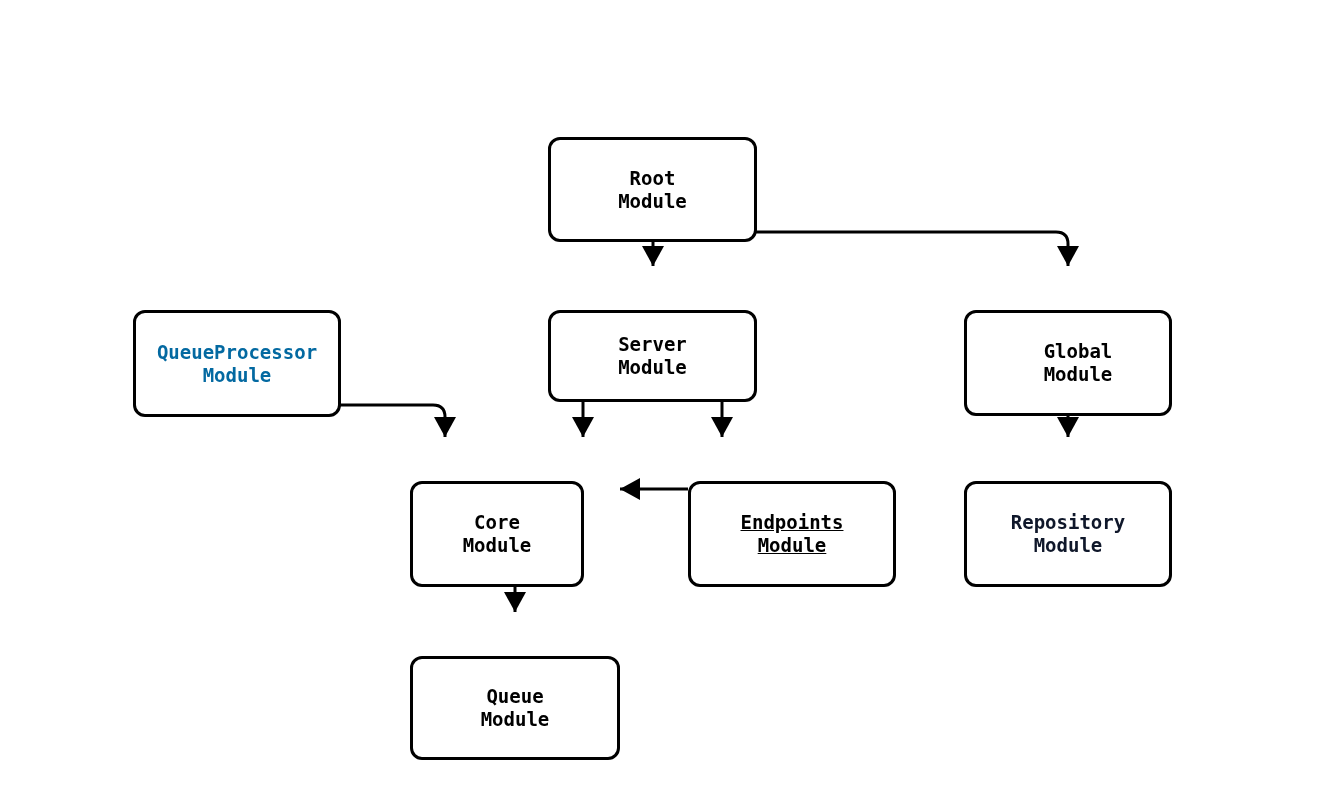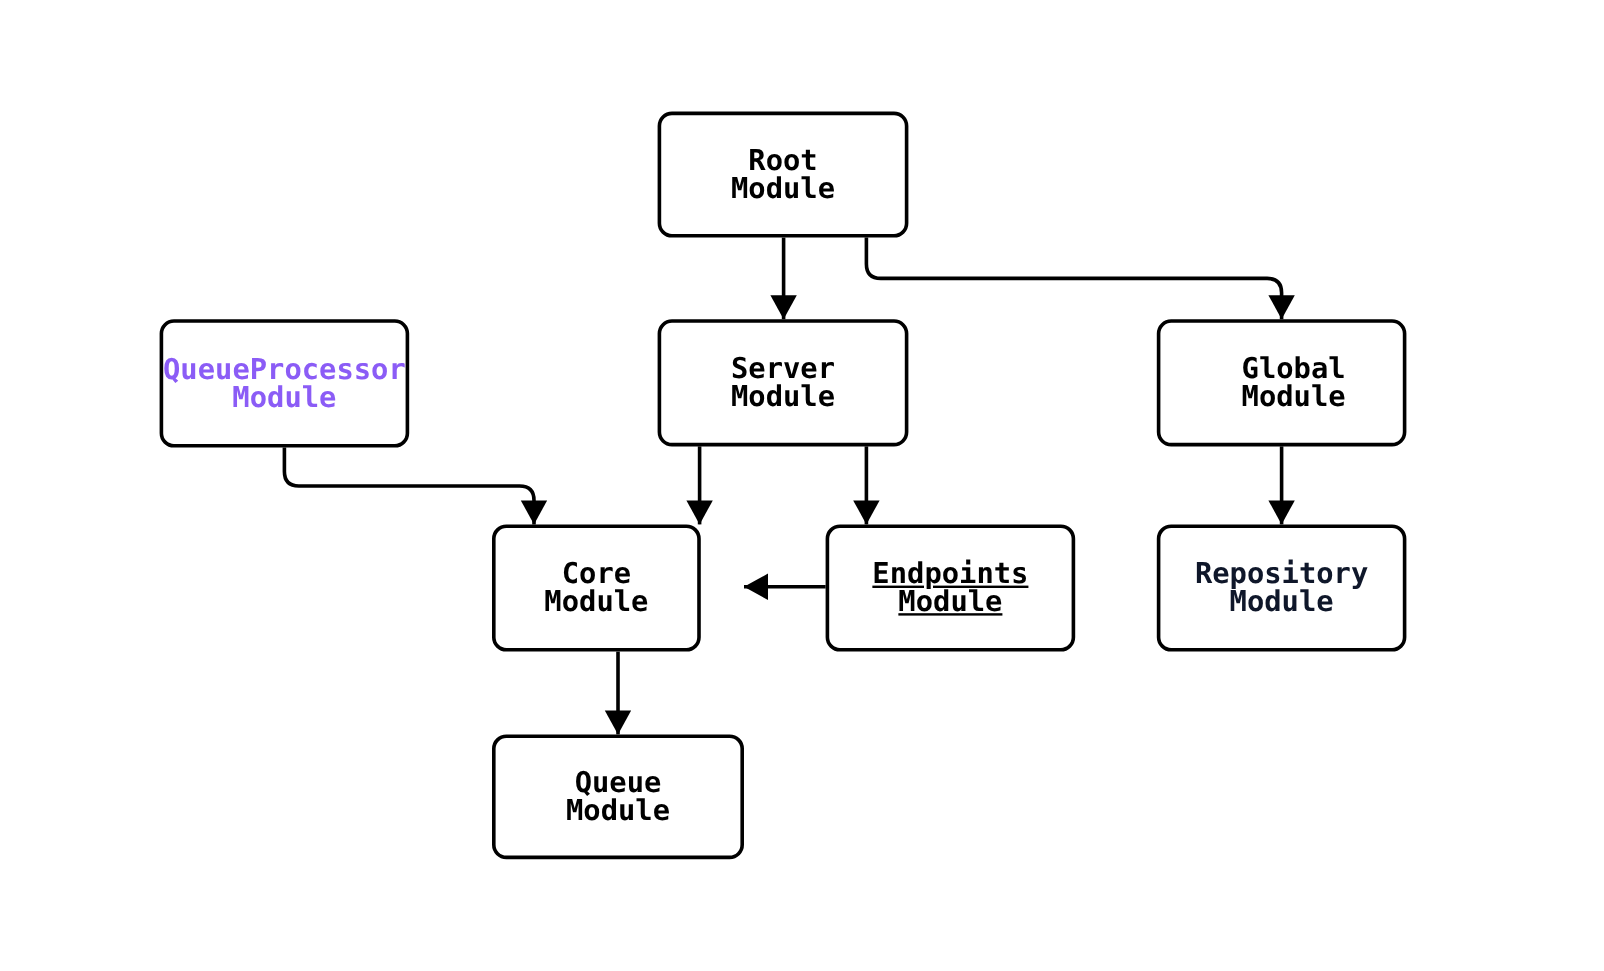--- a/index.html
+++ b/index.html
@@ -24,25 +24,26 @@
     position: absolute;
     box-sizing: border-box;
     border: 3px solid #4d7c0f;
     border-radius: 12px;
     background: #ffffff;
     display: flex;
     flex-direction: column;
     align-items: center;
     justify-content: center;
     font-weight: bold;
-    font-size: 24px;
+    font-size: 19px;
     line-height: 23px;
     color: #000000;
     text-align: center;
     white-space: nowrap;
+    margin-top: 44px;
   }
 </style>
 </head>
 <body>
 
 <div id="canvas">
 
   <svg id="edge-layer" width="1337" height="809">
     <defs>
       <marker id="arrowhead" markerUnits="userSpaceOnUse" markerWidth="22" markerHeight="24" refX="20" refY="11" orient="auto">
@@ -59,26 +60,26 @@
         <path d="M1068 372 L1068 437" fill="none" stroke="#000000" stroke-width="3" marker-end="url(#arrowhead)"></path>
         <path d="M515 543 L515 612" fill="none" stroke="#000000" stroke-width="3" marker-end="url(#arrowhead)"></path>
       </g>
   </svg>
 
   <div class="node" style="left: 548px; top: 93px; width: 209px; height: 105px; border-color: rgb(0, 0, 0); background: rgb(255, 255, 255); color: rgb(0, 0, 0);">
     <span>Root</span>
     <span>Module</span>
   </div>
 
-  <div class="node" style="left: 133px; top: 266px; width: 208px; height: 107px; border-color: rgb(0, 0, 0); background: rgb(255, 255, 255); color: #8b5cf6;">
+  <div class="node" style="left: 133px; top: 266px; width: 208px; height: 107px; border-color: rgb(0, 0, 0); background: rgb(255, 255, 255); color: #0369a1;">
     <span>QueueProcessor</span>
     <span>Module</span>
   </div>
 
-  <div class="node" style="left: 548px; top: 266px; width: 209px; height: 106px; border-color: rgb(0, 0, 0); background: rgb(255, 255, 255); color: rgb(0, 0, 0);">
+  <div class="node" style="left: 548px; top: 266px; width: 209px; height: 92px; border-color: rgb(0, 0, 0); background: rgb(255, 255, 255); color: rgb(0, 0, 0);">
     <span>Server</span>
     <span>Module</span>
   </div>
 
   <div class="node" style="left: 964px; top: 266px; width: 208px; height: 106px; border-color: rgb(0, 0, 0); background: rgb(255, 255, 255); color: rgb(0, 0, 0); padding-left: 20px;">
     <span>Global</span>
     <span>Module</span>
   </div>
 
   <div class="node" style="left: 410px; top: 437px; width: 174px; height: 106px; border-color: rgb(0, 0, 0); background: rgb(255, 255, 255); color: rgb(0, 0, 0);">

